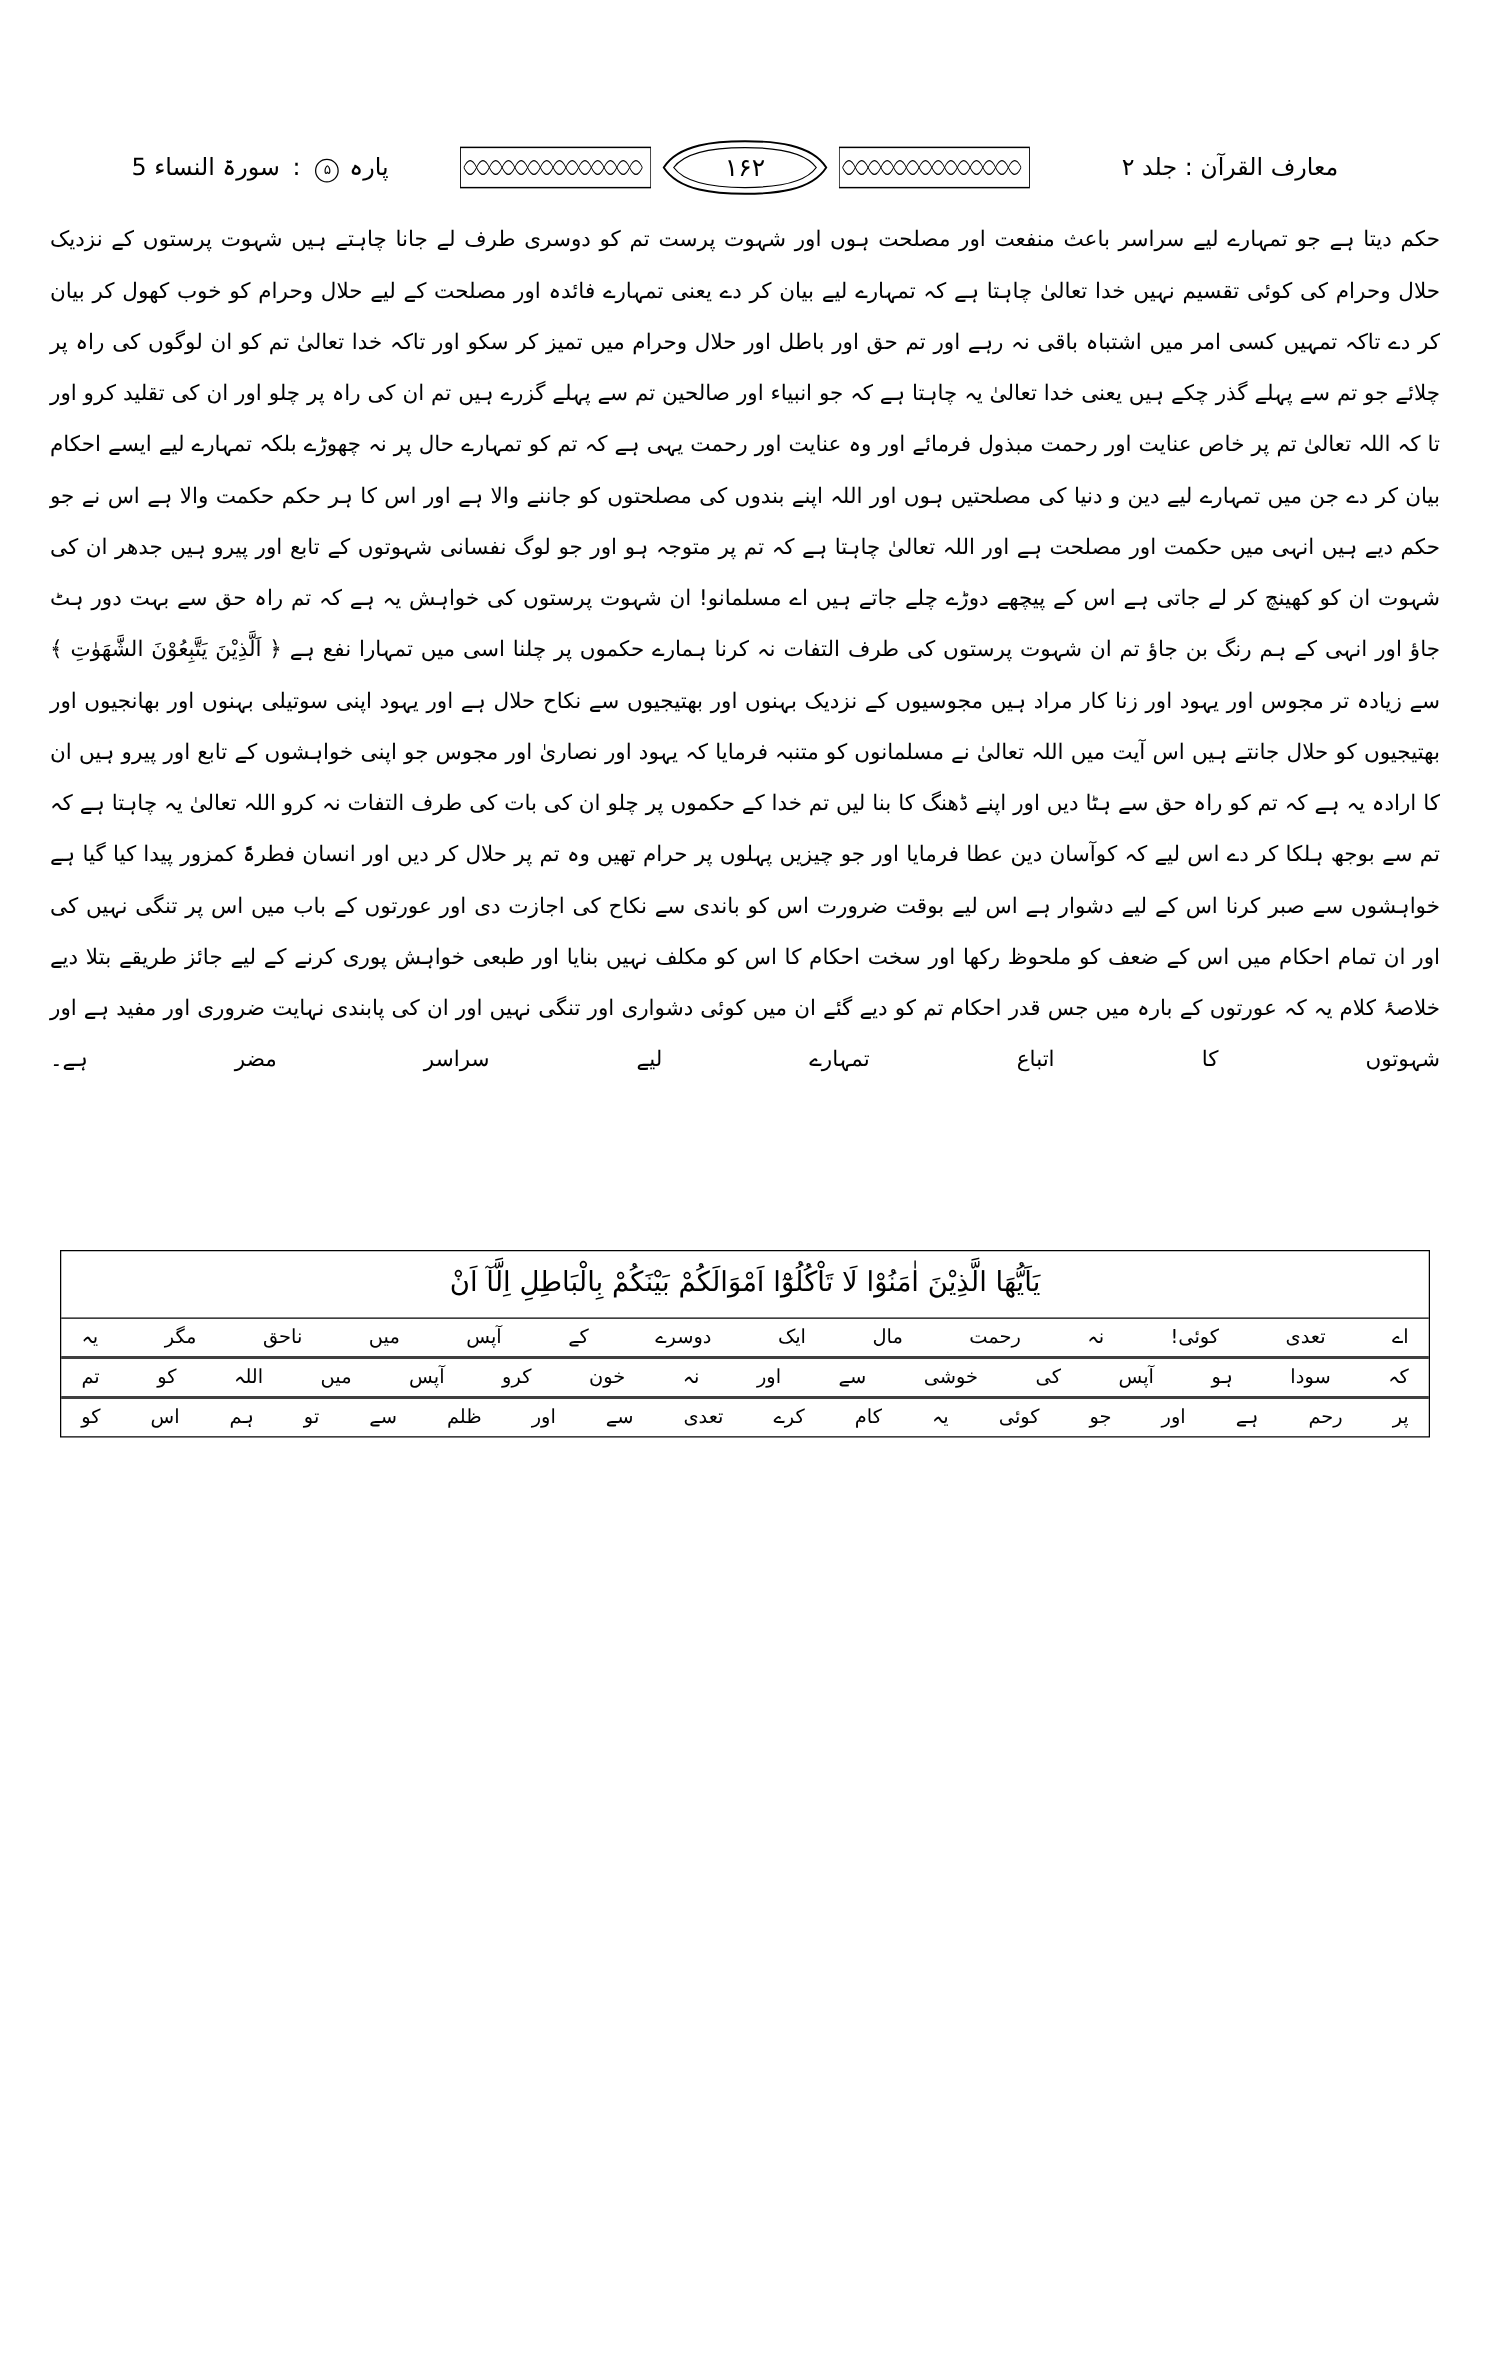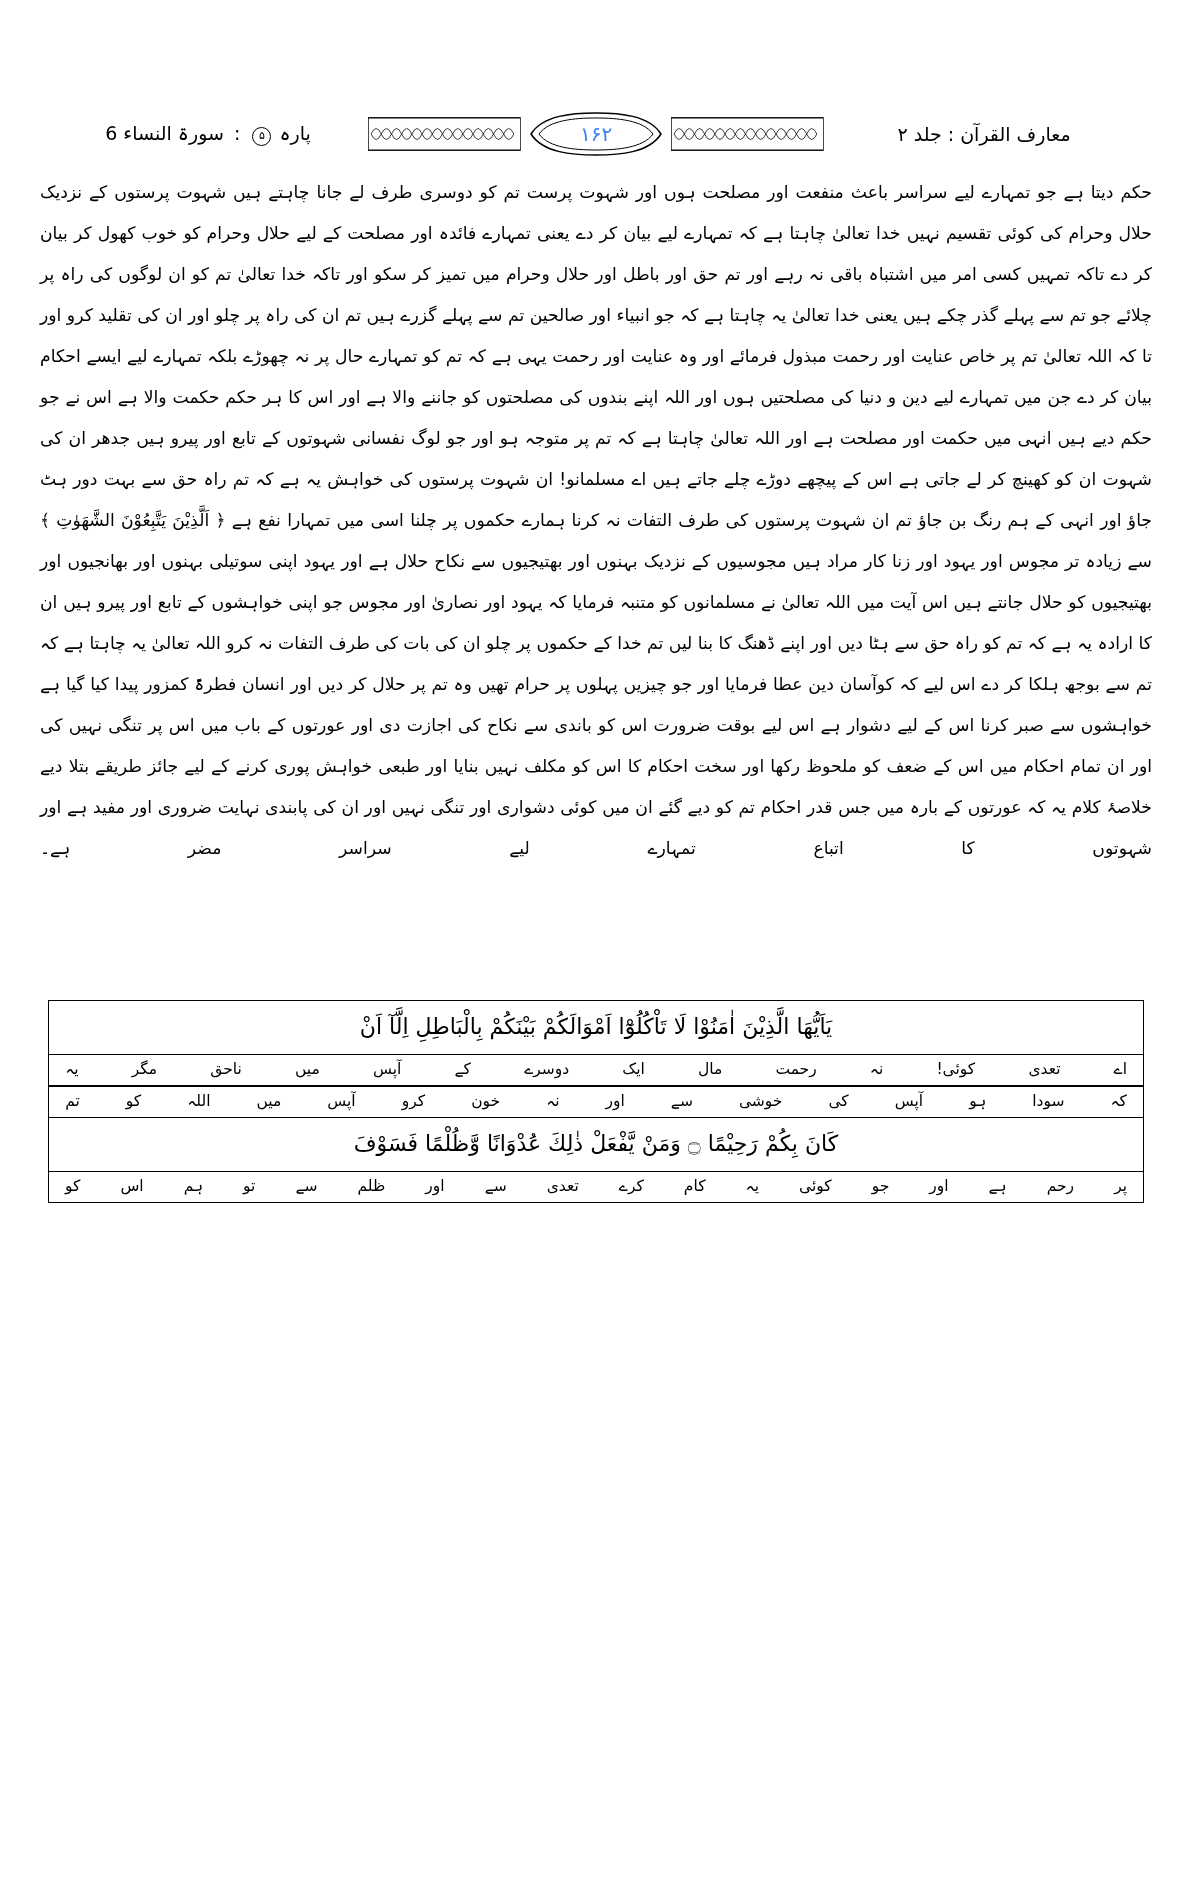--- a/index.html
+++ b/index.html
@@ -56,21 +56,21 @@
     display: flex;
     align-items: center;
     justify-content: center;
   }
   .page-num-frame svg { position: absolute; inset: 0; width: 100%; height: 100%; }
   .page-num {
     position: relative;
     font-family: "DejaVu Sans", sans-serif;
     font-size: 20px;
     letter-spacing: 1px;
-    color: #3b82f6;
+    color: #000000;
   }
 
   .header-title-right, .header-title-left {
     flex: 0 0 auto;
     font-family: "DejaVu Sans", sans-serif;
     font-size: 19px;
     white-space: nowrap;
     padding: 0 10px;
     direction: rtl;
   }
@@ -179,21 +179,21 @@
           <path d="M6 17 q10 -11 20 0 q10 11 20 0 q10 -11 20 0 q10 11 20 0 q10 -11 20 0 q10 11 20 0 q10 -11 20 0 q10 11 20 0 q10 -11 20 0 q10 11 20 0 q10 -11 20 0 q10 11 20 0 q10 -11 20 0 q10 11 20 0"></path>
           <path d="M6 17 q10 11 20 0 q10 -11 20 0 q10 11 20 0 q10 -11 20 0 q10 11 20 0 q10 -11 20 0 q10 11 20 0 q10 -11 20 0 q10 11 20 0 q10 -11 20 0 q10 11 20 0 q10 -11 20 0 q10 11 20 0 q10 -11 20 0"></path>
         </g>
       </svg>
     </div>
 
     <div class="header-title-left">
       <span>پارہ</span>
       <span class="circ">۵</span>
       <span class="sep">:</span>
-      <span>سورۃ النساء 6</span>
+      <span>سورۃ النساء 5</span>
     </div>
 
   </div>
 
   <div class="body-text">
     <p>حکم دیتا ہے جو تمہارے لیے سراسر باعث منفعت اور مصلحت ہوں اور شہوت پرست تم کو دوسری طرف لے جانا چاہتے ہیں شہوت پرستوں کے نزدیک حلال وحرام کی کوئی تقسیم نہیں خدا تعالیٰ چاہتا ہے کہ تمہارے لیے بیان کر دے یعنی تمہارے فائدہ اور مصلحت کے لیے حلال وحرام کو خوب کھول کر بیان کر دے تاکہ تمہیں کسی امر میں اشتباہ باقی نہ رہے اور تم حق اور باطل اور حلال وحرام میں تمیز کر سکو اور تاکہ خدا تعالیٰ تم کو ان لوگوں کی راہ پر چلائے جو تم سے پہلے گذر چکے ہیں یعنی خدا تعالیٰ یہ چاہتا ہے کہ جو انبیاء اور صالحین تم سے پہلے گزرے ہیں تم ان کی راہ پر چلو اور ان کی تقلید کرو اور تا کہ اللہ تعالیٰ تم پر خاص عنایت اور رحمت مبذول فرمائے اور وہ عنایت اور رحمت یہی ہے کہ تم کو تمہارے حال پر نہ چھوڑے بلکہ تمہارے لیے ایسے احکام بیان کر دے جن میں تمہارے لیے دین و دنیا کی مصلحتیں ہوں اور اللہ اپنے بندوں کی مصلحتوں کو جاننے والا ہے اور اس کا ہر حکم حکمت والا ہے اس نے جو حکم دیے ہیں انہی میں حکمت اور مصلحت ہے اور اللہ تعالیٰ چاہتا ہے کہ تم پر متوجہ ہو اور جو لوگ نفسانی شہوتوں کے تابع اور پیرو ہیں جدھر ان کی شہوت ان کو کھینچ کر لے جاتی ہے اس کے پیچھے دوڑے چلے جاتے ہیں اے مسلمانو! ان شہوت پرستوں کی خواہش یہ ہے کہ تم راہ حق سے بہت دور ہٹ جاؤ اور انہی کے ہم رنگ بن جاؤ تم ان شہوت پرستوں کی طرف التفات نہ کرنا ہمارے حکموں پر چلنا اسی میں تمہارا نفع ہے ﴿ اَلَّذِیْنَ یَتَّبِعُوْنَ الشَّهَوٰتِ ﴾ سے زیادہ تر مجوس اور یہود اور زنا کار مراد ہیں مجوسیوں کے نزدیک بہنوں اور بھتیجیوں سے نکاح حلال ہے اور یہود اپنی سوتیلی بہنوں اور بھانجیوں اور بھتیجیوں کو حلال جانتے ہیں اس آیت میں اللہ تعالیٰ نے مسلمانوں کو متنبہ فرمایا کہ یہود اور نصاریٰ اور مجوس جو اپنی خواہشوں کے تابع اور پیرو ہیں ان کا ارادہ یہ ہے کہ تم کو راہ حق سے ہٹا دیں اور اپنے ڈھنگ کا بنا لیں تم خدا کے حکموں پر چلو ان کی بات کی طرف التفات نہ کرو اللہ تعالیٰ یہ چاہتا ہے کہ تم سے بوجھ ہلکا کر دے اس لیے کہ کوآسان دین عطا فرمایا اور جو چیزیں پہلوں پر حرام تھیں وہ تم پر حلال کر دیں اور انسان فطرۃً کمزور پیدا کیا گیا ہے خواہشوں سے صبر کرنا اس کے لیے دشوار ہے اس لیے بوقت ضرورت اس کو باندی سے نکاح کی اجازت دی اور عورتوں کے باب میں اس پر تنگی نہیں کی اور ان تمام احکام میں اس کے ضعف کو ملحوظ رکھا اور سخت احکام کا اس کو مکلف نہیں بنایا اور طبعی خواہش پوری کرنے کے لیے جائز طریقے بتلا دیے خلاصۂ کلام یہ کہ عورتوں کے بارہ میں جس قدر احکام تم کو دیے گئے ان میں کوئی دشواری اور تنگی نہیں اور ان کی پابندی نہایت ضروری اور مفید ہے اور شہوتوں کا اتباع تمہارے لیے سراسر مضر ہے۔</p>
   </div>
 
   <div class="verse-block">
 
@@ -232,21 +232,20 @@
         <span>کرو</span>
         <span>آپس</span>
         <span>میں</span>
         <span>اللہ</span>
         <span>کو</span>
         <span>تم</span>
       </div>
     </div>
 
     <div class="verse-row">
-      <div class="ayah-line">كَانَ بِكُمْ رَحِيْمًا ۝ وَمَنْ يَّفْعَلْ ذٰلِكَ عُدْوَانًا وَّظُلْمًا فَسَوْفَ</div>
       <div class="gloss-line">
         <span>پر</span>
         <span>رحم</span>
         <span>ہے</span>
         <span>اور</span>
         <span>جو</span>
         <span>کوئی</span>
         <span>یہ</span>
         <span>کام</span>
         <span>کرے</span>

